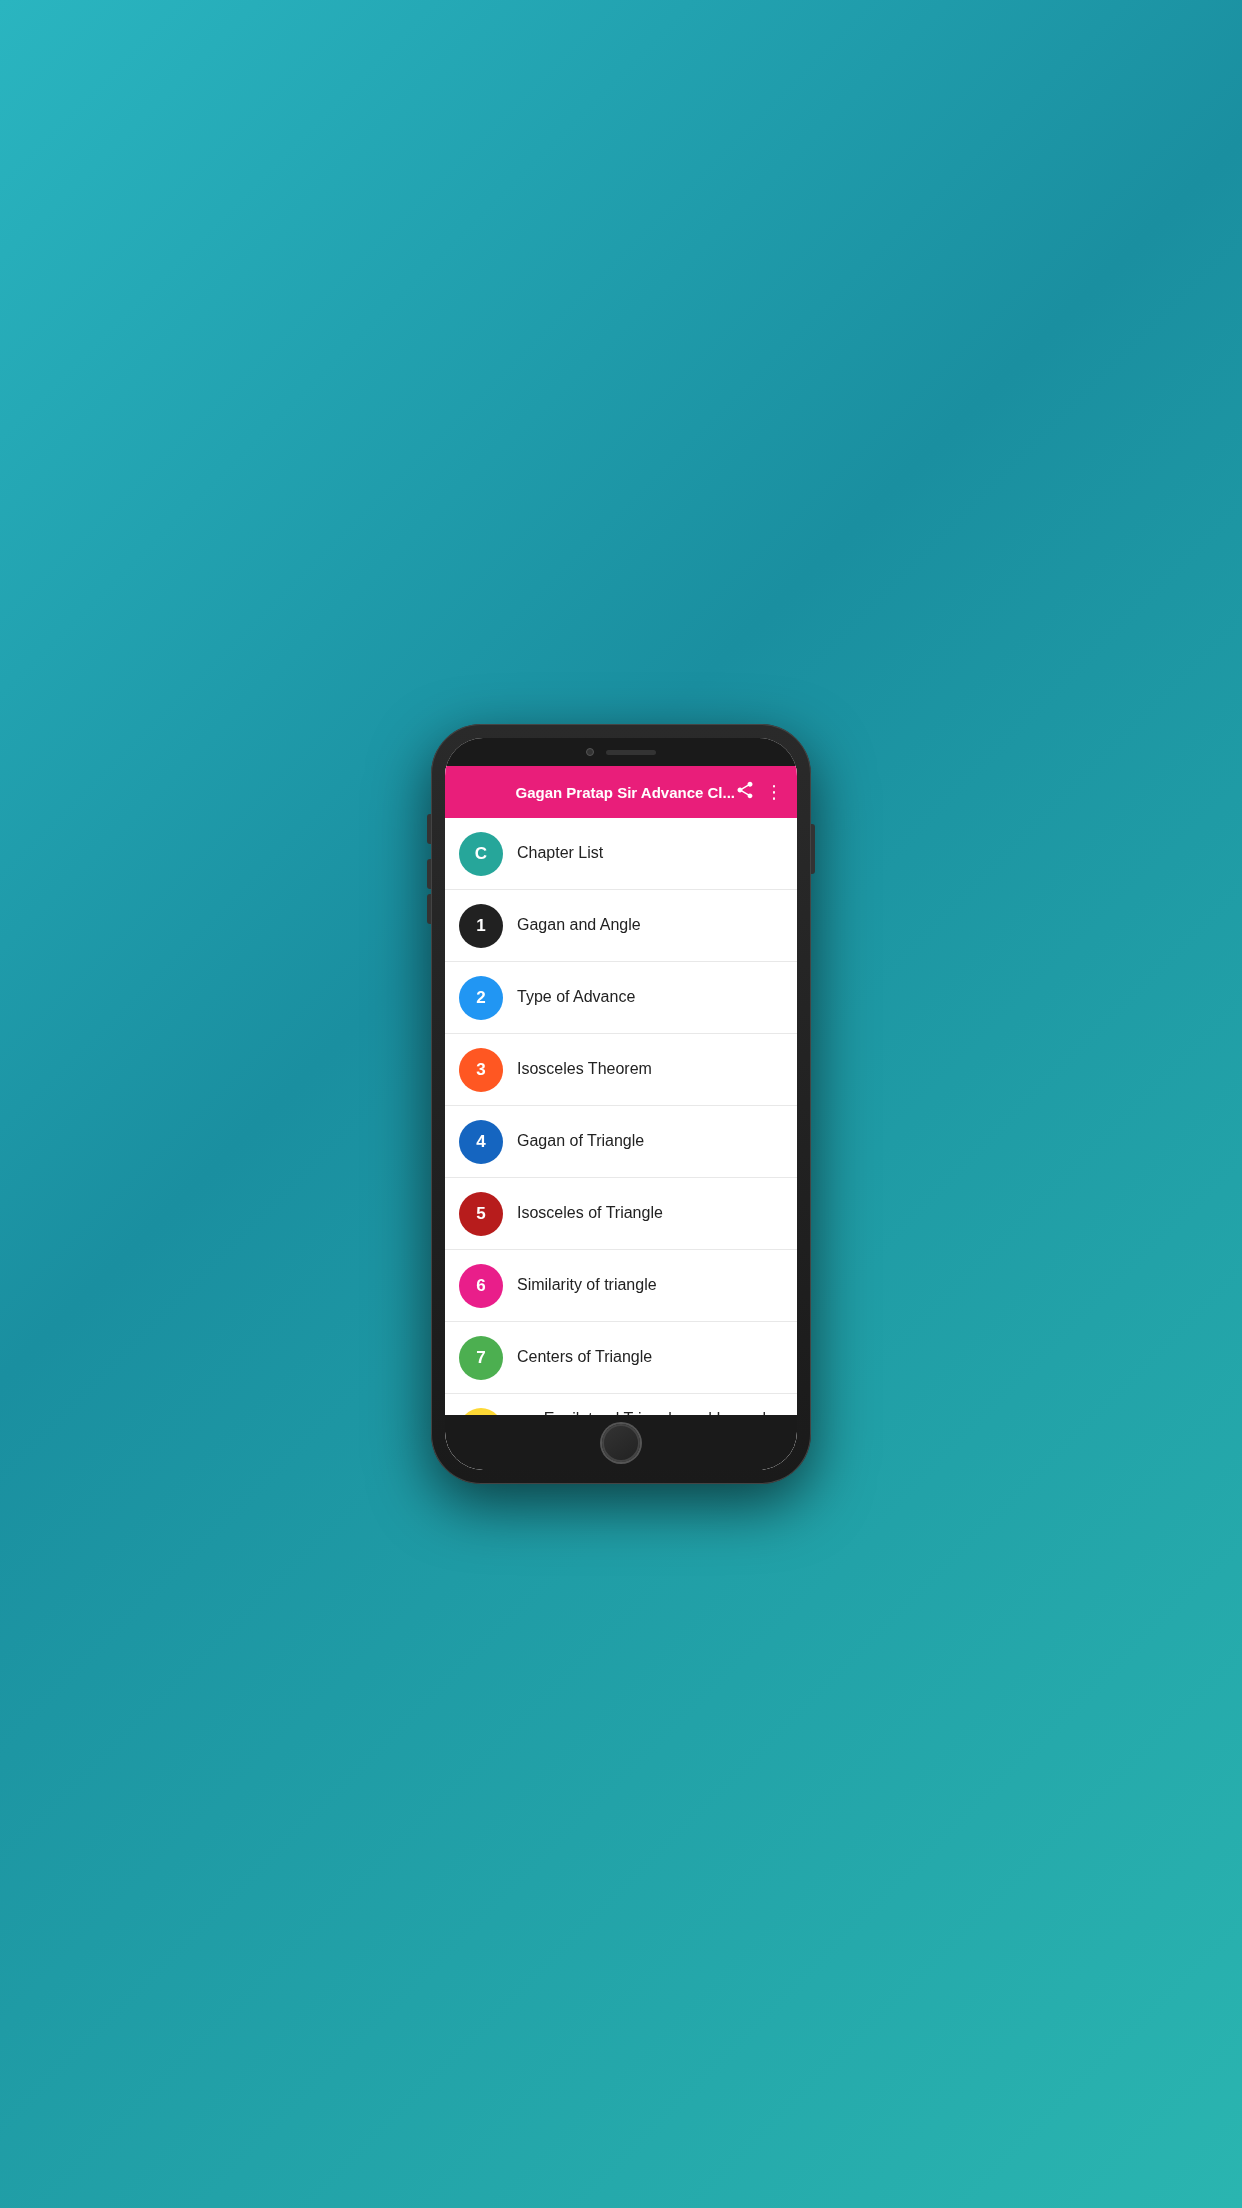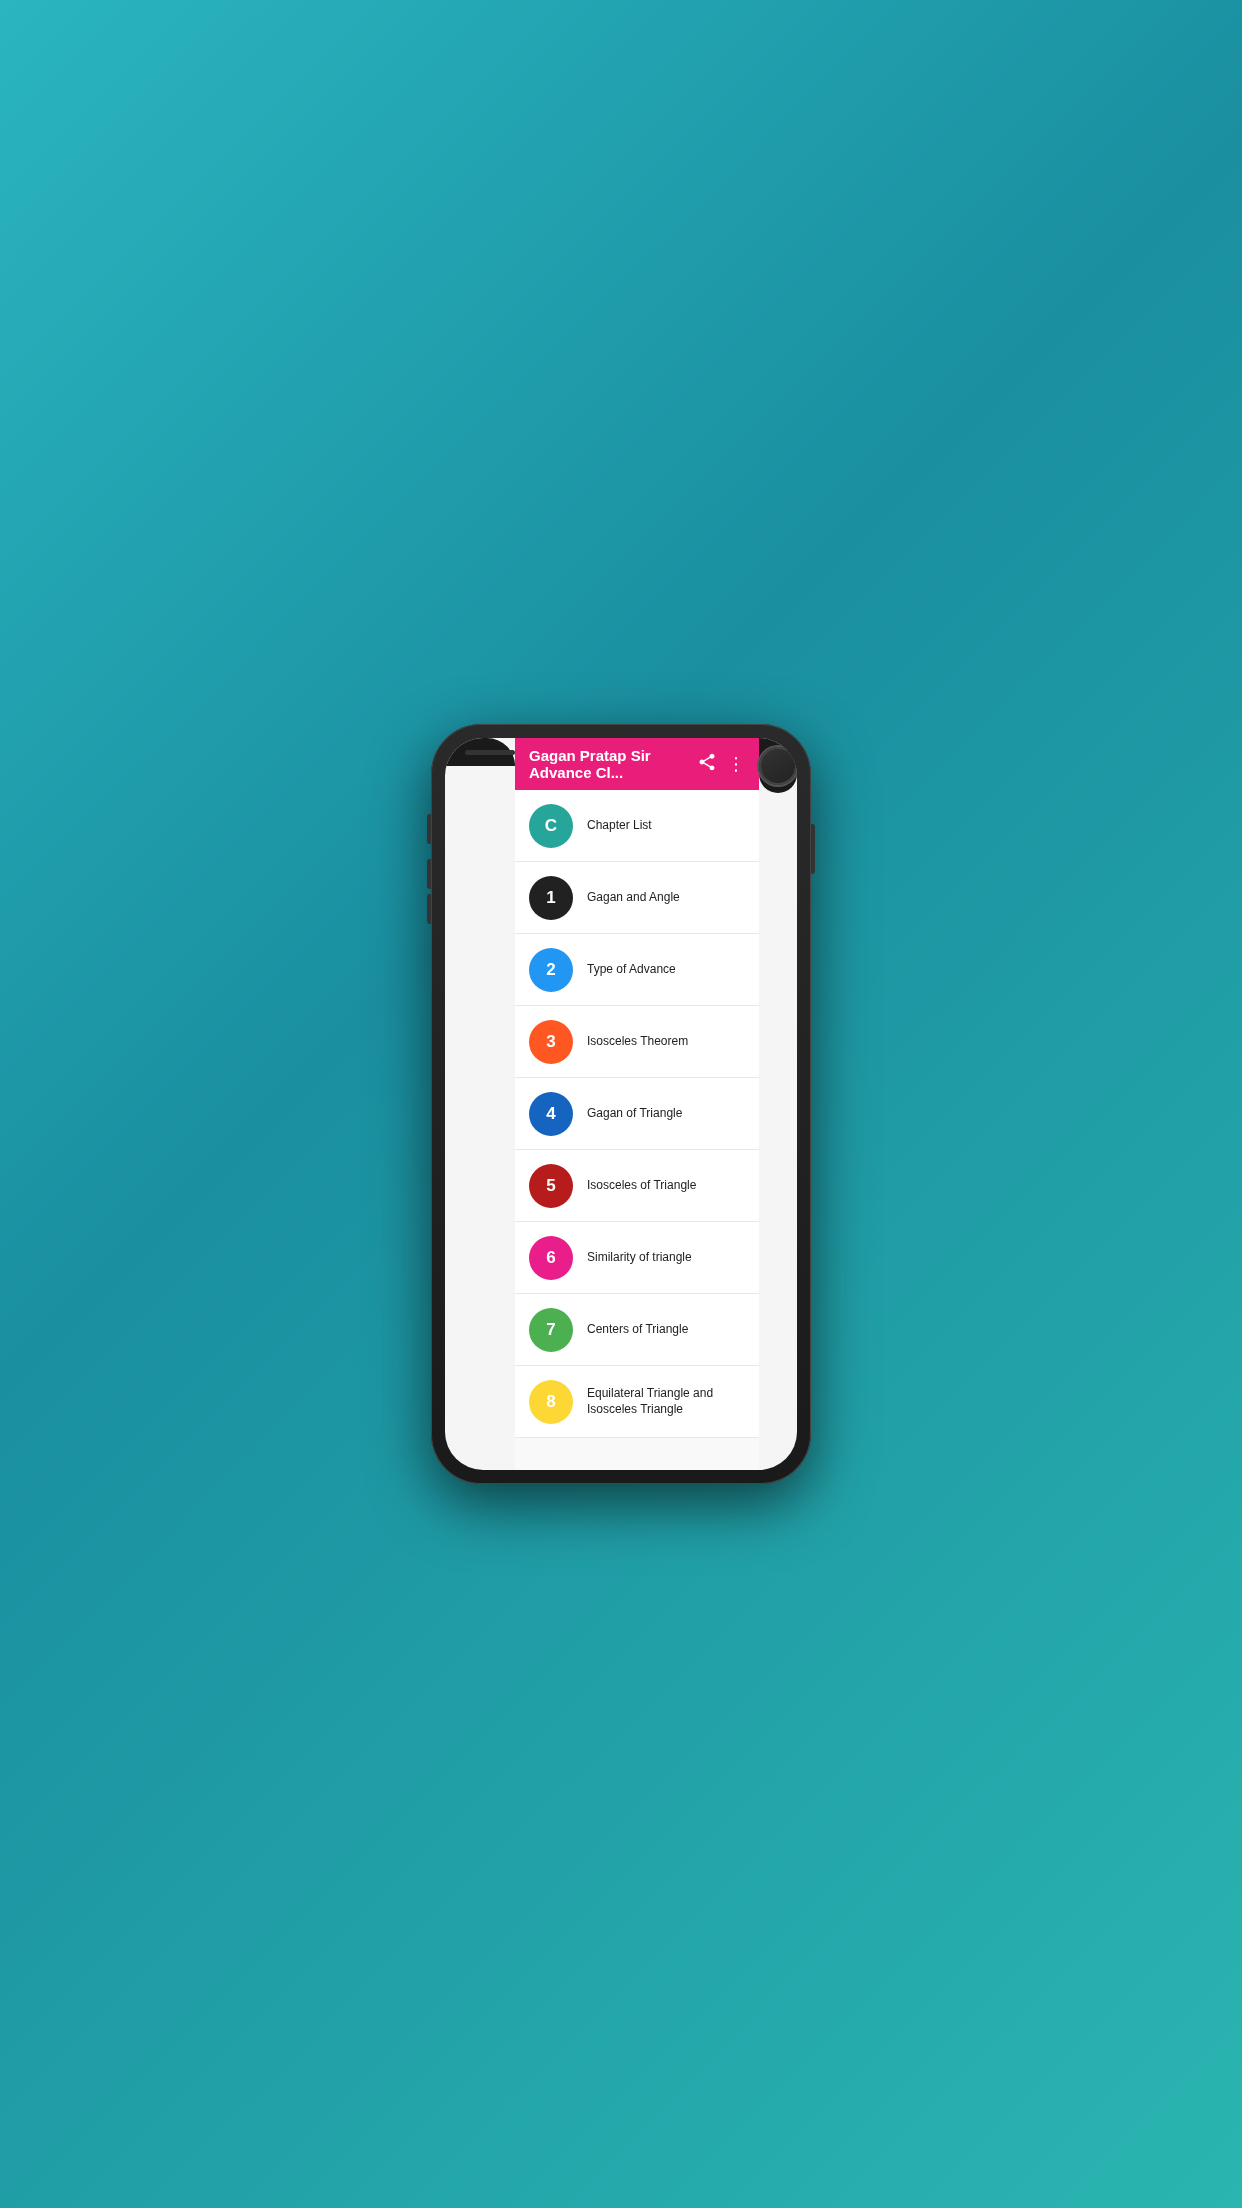--- a/index.html
+++ b/index.html
@@ -25,21 +25,22 @@
     }
 
     .phone-inner {
       width: 100%;
       height: 100%;
       background: #f5f5f5;
       border-radius: 38px;
       overflow: hidden;
       position: relative;
       display: flex;
-      flex-direction: row;
+      flex-direction: column;
+      text-align: right;
     }
 
     
     .phone-top-bar {
       background: #1a1a1a;
       height: 28px;
       display: flex;
       align-items: center;
       justify-content: center;
       gap: 12px;
@@ -149,21 +150,21 @@
       display: flex;
       align-items: center;
       justify-content: center;
       color: #fff;
       font-size: 17px;
       font-weight: bold;
       flex-shrink: 0;
     }
 
     .item-label {
-      font-size: 12px;
+      font-size: 16px;
       color: #222;
       font-weight: 400;
       line-height: 1.3;
     }
 
     
     .phone-bottom-bar {
       background: #1a1a1a;
       height: 55px;
       display: flex;

